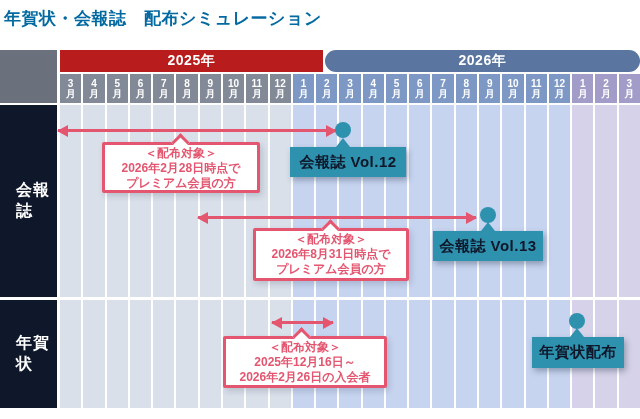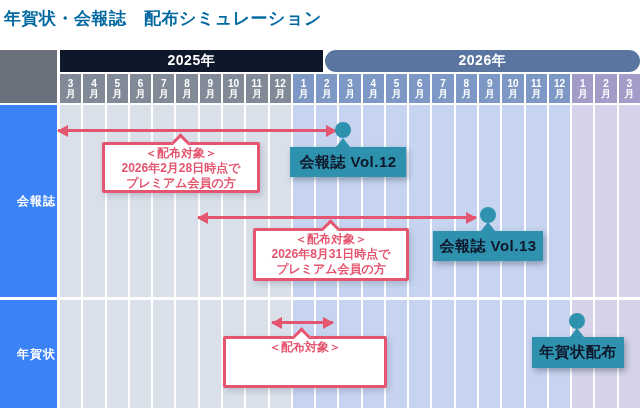--- a/index.html
+++ b/index.html
@@ -8,37 +8,37 @@
     position:relative; width:640px; height:419px; background:#fff;
     font-family:"Liberation Sans","DejaVu Sans",sans-serif; overflow:hidden;
   }
   .title {
     position:absolute; left:4px; top:7px; font-size:17px; font-weight:bold;
     color:#0369a1; letter-spacing:0.5px; white-space:pre;
   }
   .corner { position:absolute; left:0; top:50px; width:57px; height:53px; background:#6A707C; }
   .yearsrow { position:absolute; left:60px; top:50px; width:580px; height:22px; display:flex; gap:2px; }
   .yband { display:flex; align-items:center; justify-content:center; color:#fff; font-weight:bold; font-size:14px; letter-spacing:0.5px; }
-  .yband.y0 { background:#0f172a; flex:10; }
+  .yband.y0 { background:#b91c1c; flex:10; }
   .yband.y1 { background:#5A76A0; flex:12;border-radius:11px; }
   .yband.y2 { background:#8A84B0; flex:3; }
   .monthsrow { position:absolute; left:60px; top:74px; width:580px; height:29px; display:grid; grid-template-columns:repeat(25,1fr); gap:2px; }
   .mcell { display:flex; flex-direction:column; align-items:center; justify-content:center; color:#fff; font-weight:bold; font-size:10px; line-height:10px; }
   .mcell.g0 { background:#828A98; }
   .mcell.g1 { background:#7D98C4; }
   .mcell.g2 { background:#A29DC8; }
   .bodyrow { position:absolute; left:60px; width:580px; display:grid; grid-template-columns:repeat(25,1fr); gap:2px; }
   .bodyrow.r1 { top:105px; height:192px; }
   .bodyrow.r2 { top:300px; height:108px; }
   .bcell.g0 { background:#DAE0EA; }
   .bcell.g1 { background:#C7D4F0; }
   .bcell.g2 { background:#D6D2E9; }
   .rowlabel {
-    position:absolute; left:0; width:57px; background:#3b82f6; color:#fff;
-    font-weight:bold; font-size:12px; letter-spacing:1px;
+    position:absolute; left:0; width:57px; background:#0f172a; color:#fff;
+    font-weight:bold; font-size:16px; letter-spacing:1px;
     display:flex; align-items:center; justify-content:center;padding-left:16px;
   }
   .rowlabel.r1 { top:105px; height:192px; }
   .rowlabel.r2 { top:300px; height:108px; }
   .overlay { position:absolute; left:0; top:0; width:640px; height:416px; }
   .arrow { position:absolute; height:3px; background:#E4556F; z-index:3; }
   .arrow::before {
     content:""; position:absolute; left:-1px; top:50%; transform:translateY(-50%);
     border:6px solid transparent; border-left:0; border-right:11px solid #E4556F;
   }
@@ -260,18 +260,20 @@
         <div>2026年8月31日時点で</div>
         <div>プレミアム会員の方</div>
       </div>
       <div class="tagtip" style="left: 481px; top: 222px;"></div>
       <div class="dot" style="left: 480px; top: 207px;"></div>
       <div class="tag" style="left: 433px; top: 231px; width: 110px; height: 30px;">会報誌 Vol.13</div>
       <div class="arrow" style="left: 272px; top: 321px; width: 61px;"></div>
       <div class="callout" style="left: 223px; top: 336px; width: 164px; height: 52px;">
         <div class="tip" style="left: 69px;"></div>
         <div>＜配布対象＞</div>
+        <div>2025年12月16日～</div>
+        <div>2026年2月26日の入会者</div>
       </div>
       <div class="tagtip" style="left: 570px; top: 328px;"></div>
       <div class="dot" style="left: 569px; top: 313px;"></div>
       <div class="tag" style="left: 532px; top: 337px; width: 92px; height: 31px;">年賀状配布</div>
     </div>
 </div>
 
 </body></html>

